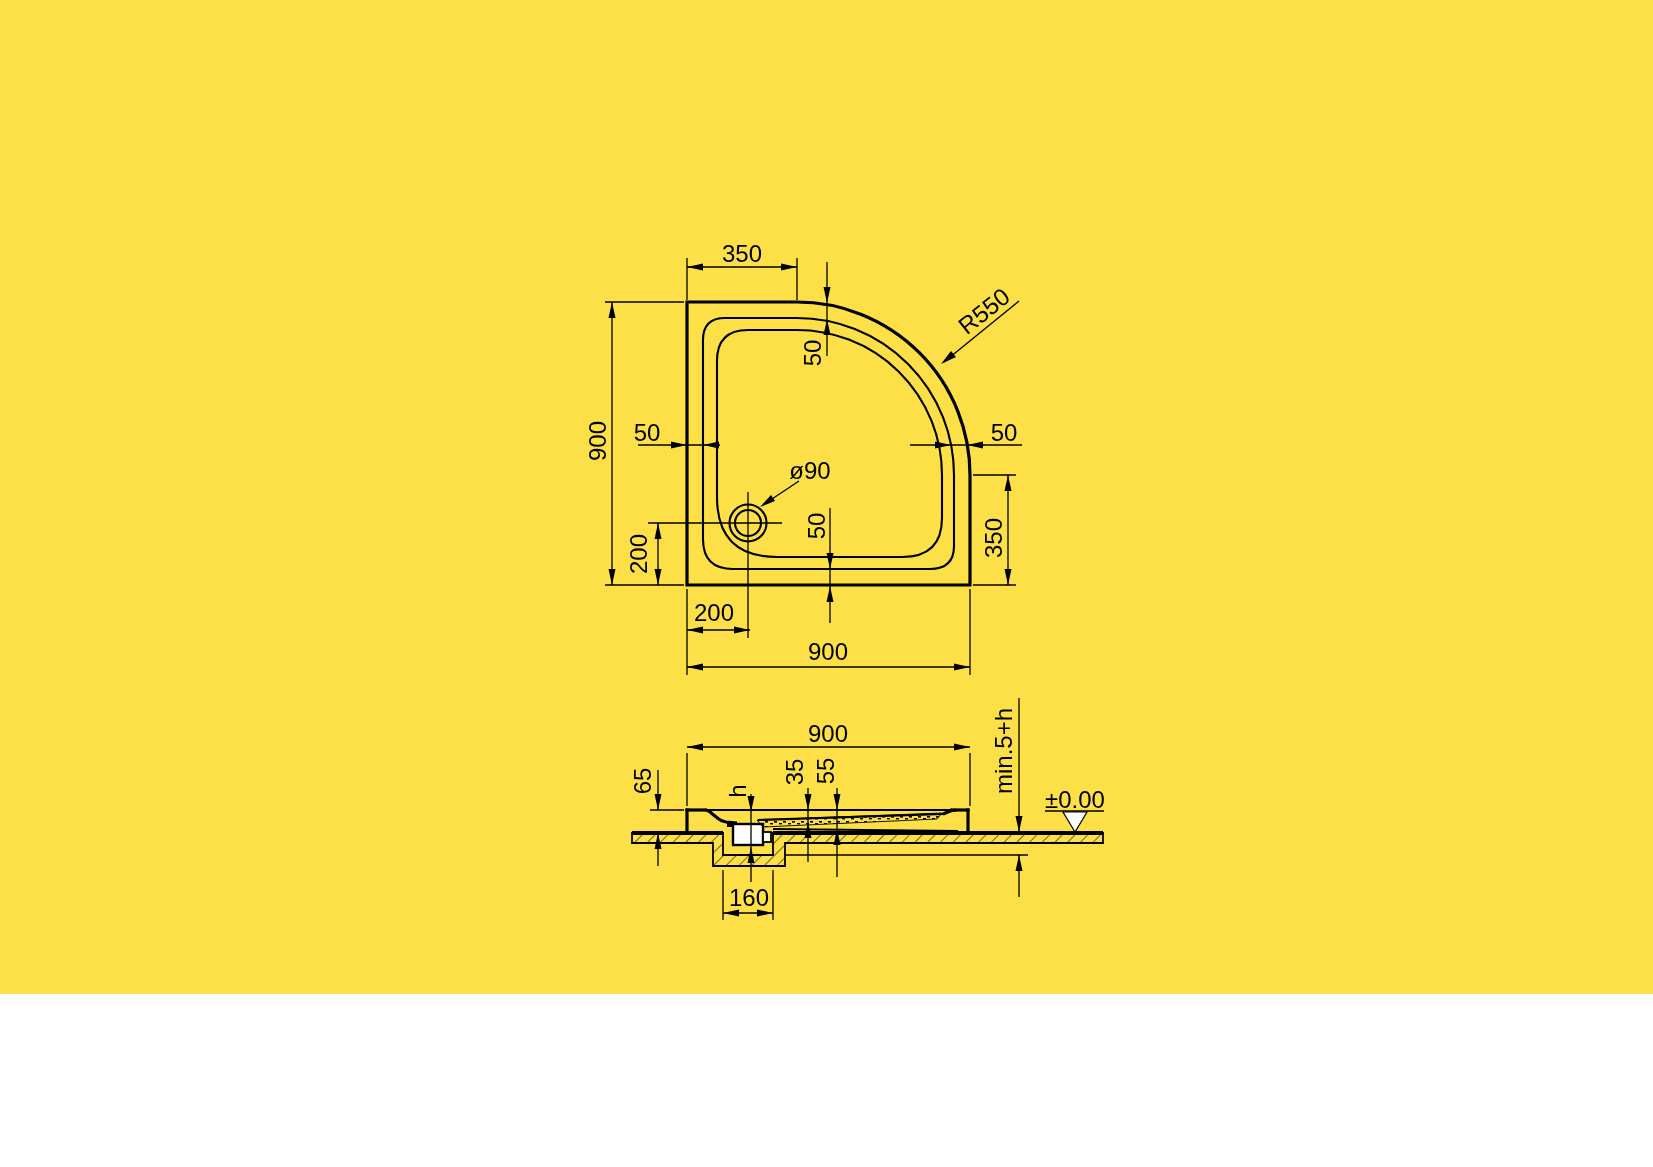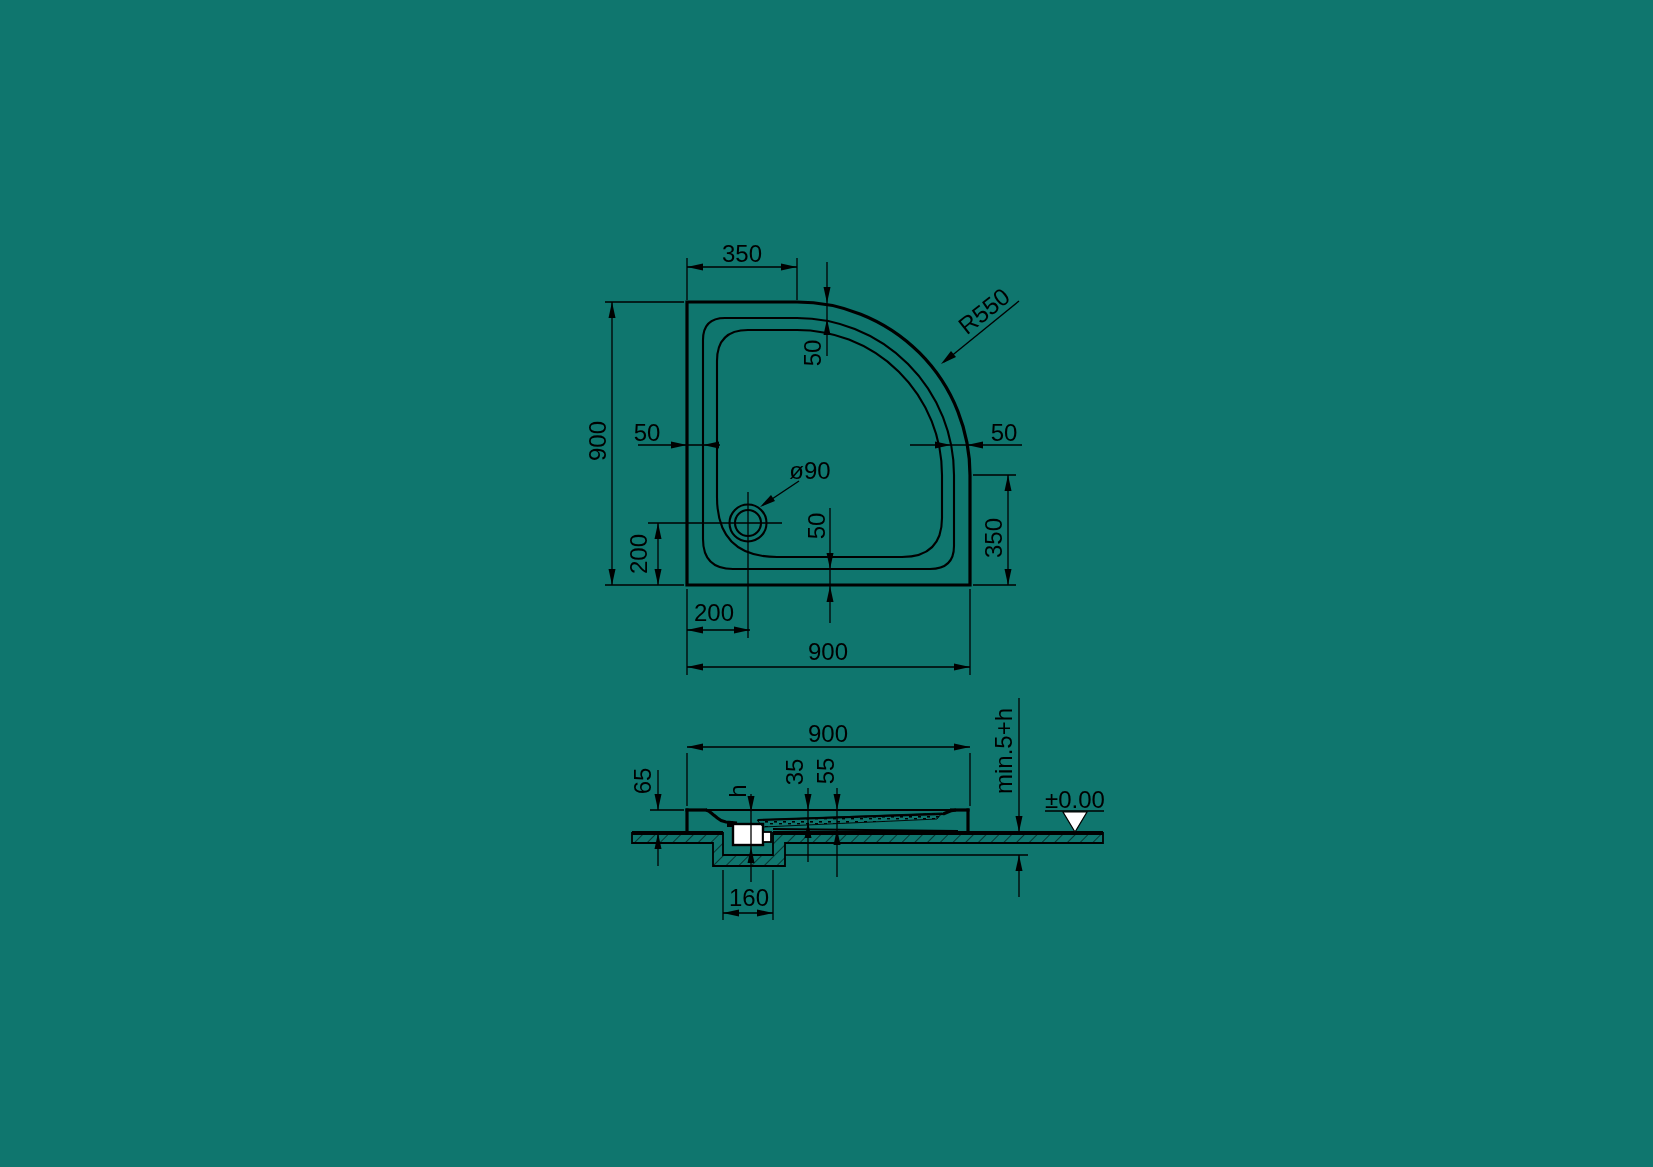--- a/index.html
+++ b/index.html
@@ -1,16 +1,16 @@
 <!DOCTYPE html>
 <html><head>
 <meta charset="utf-8">
 <style>
   html,body{margin:0;padding:0;background:#ffffff;}
-  .canvas{position:relative;width:1653px;height:1167px;background:#0f766e;overflow:hidden;}
+  .canvas{position:relative;width:1653px;height:994px;background:#fde047;overflow:hidden;}
   svg{display:block;}
   text{font-family:"Liberation Sans",sans-serif;fill:#000000;}
   .dimtxt{font-size:24px;letter-spacing:0px;}
   .thin{stroke:#000;stroke-width:1.3;fill:none;}
   .med{stroke:#000;stroke-width:2.1;fill:none;}
   .thick{stroke:#000;stroke-width:3.2;fill:none;}
   .xthick{stroke:#000;stroke-width:4.2;fill:none;}
   .arrow{fill:#000;stroke:none;}
 </style>
 </head>

